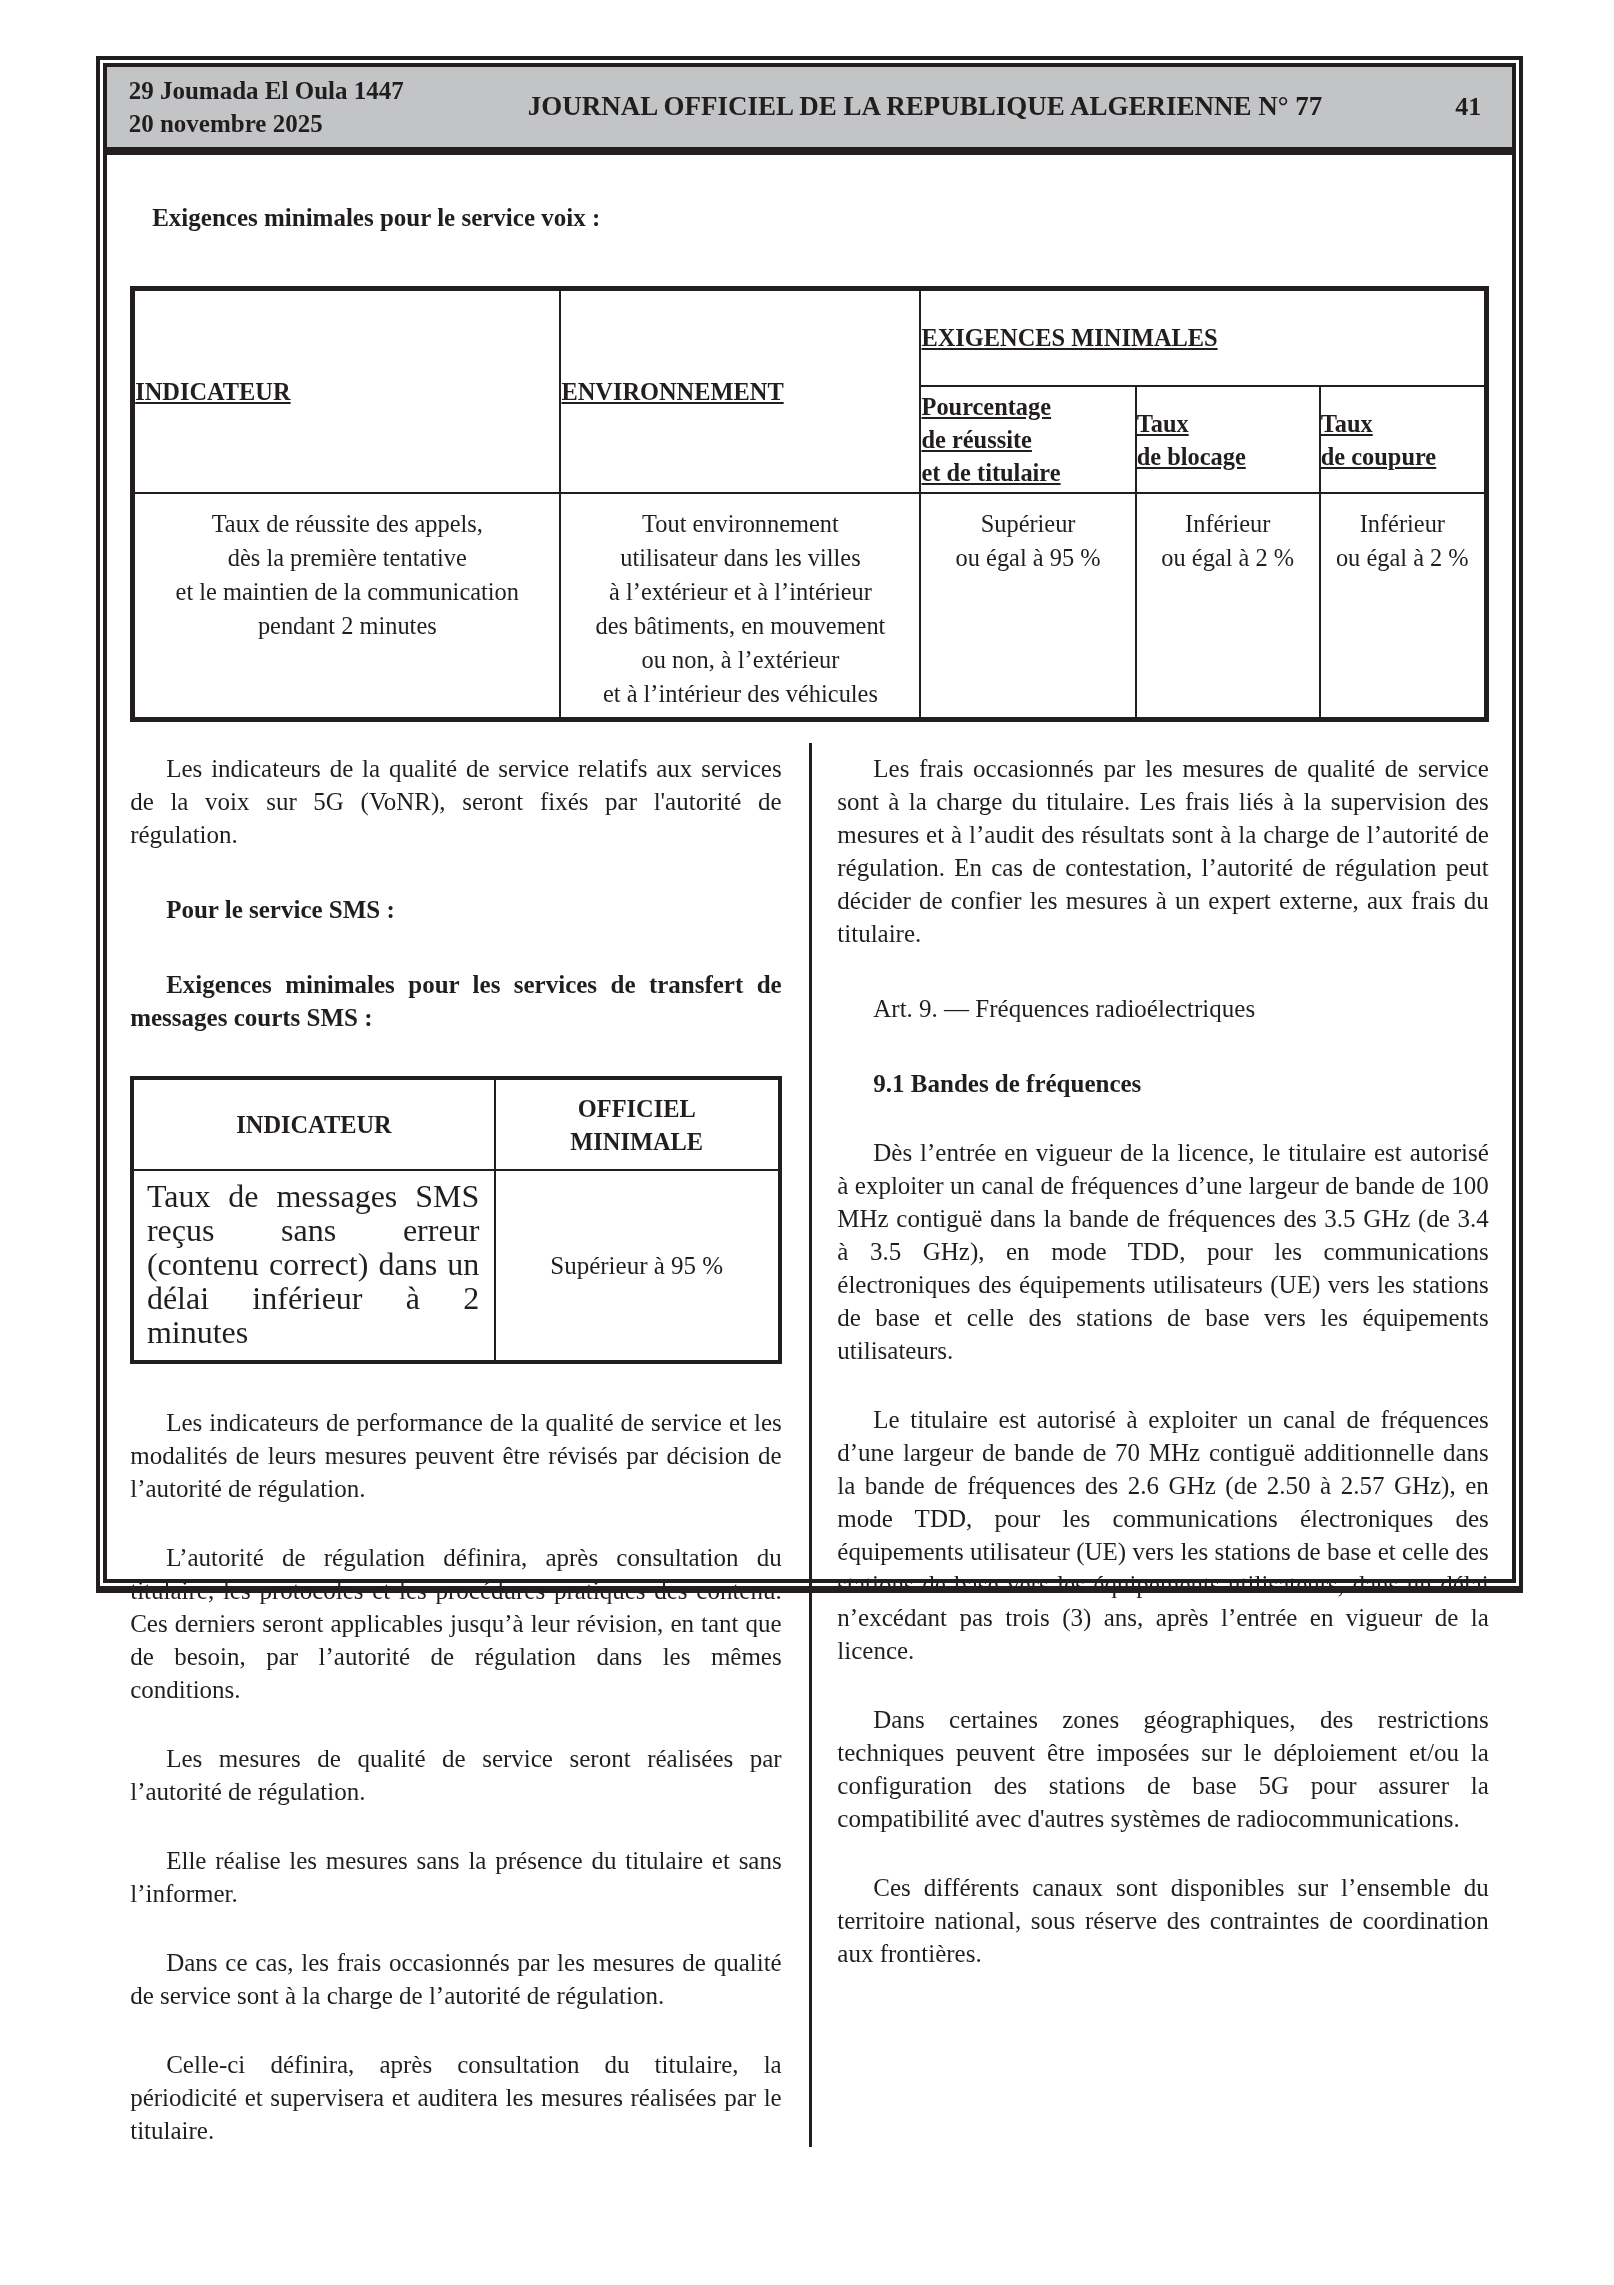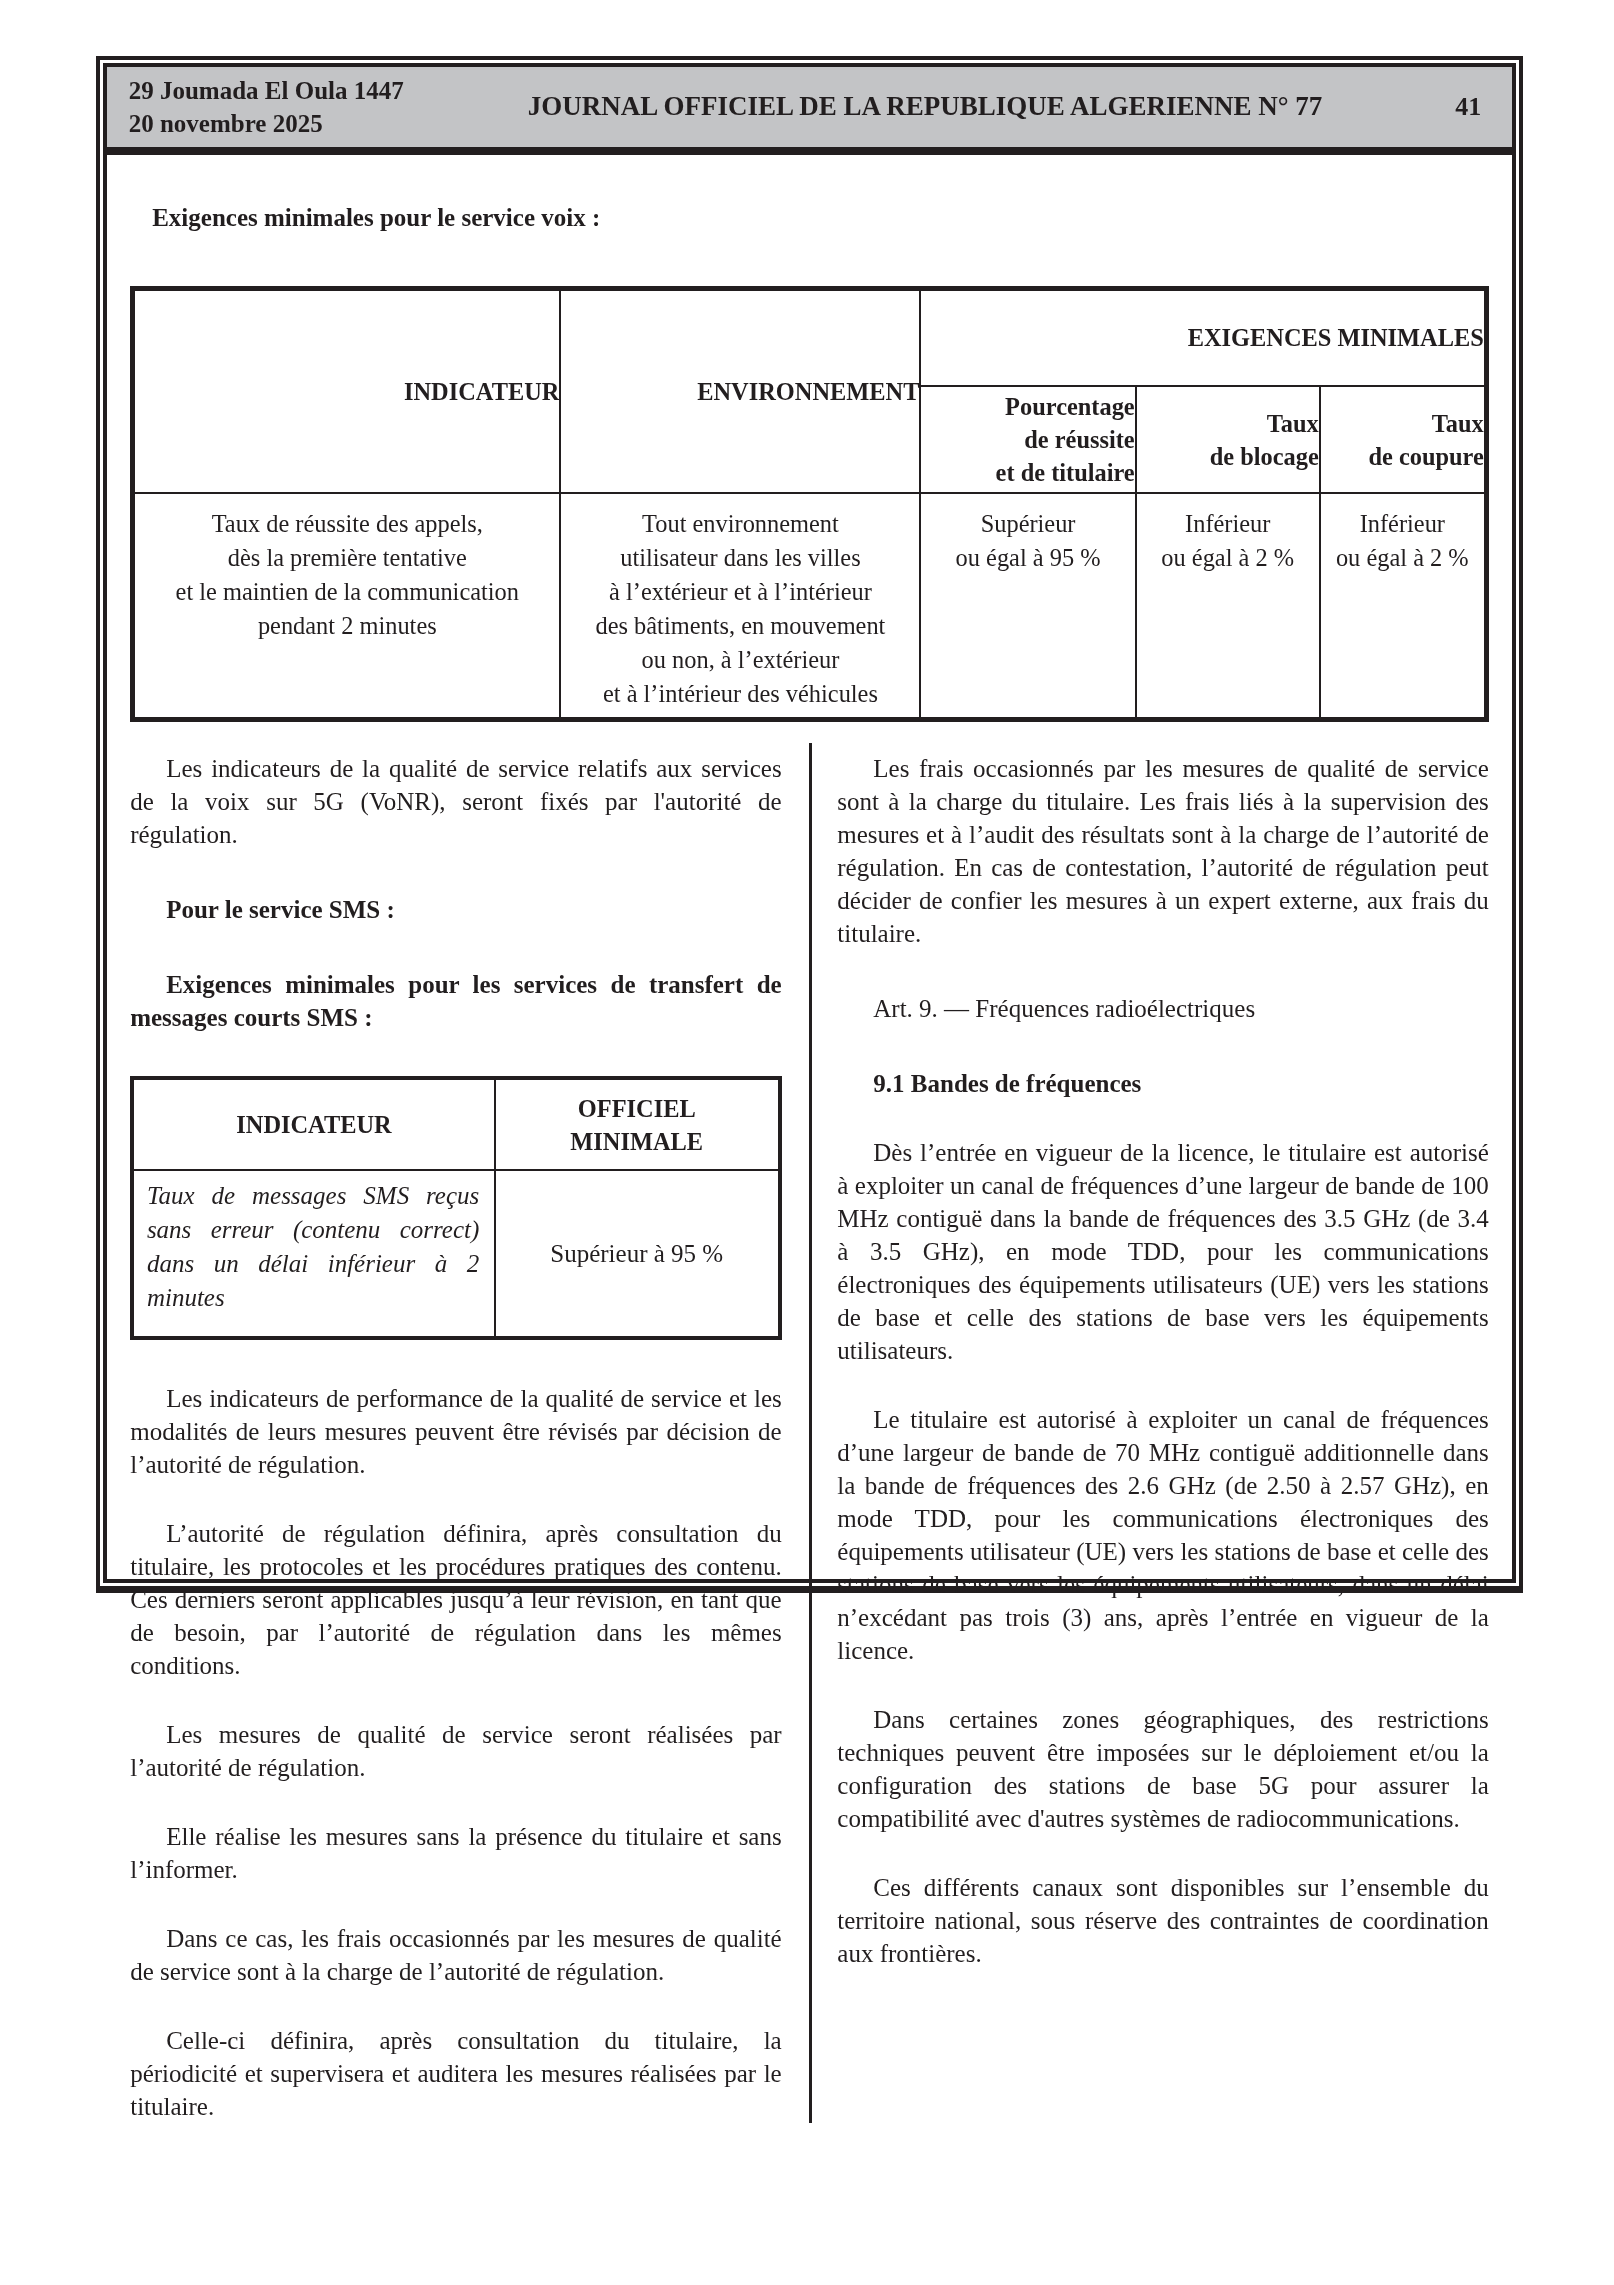--- a/index.html
+++ b/index.html
@@ -20,38 +20,38 @@
   }
   .band-dates{font-weight:bold;font-size:25px;line-height:33px;white-space:nowrap;}
   .band-title{flex:1;text-align:center;font-weight:bold;font-size:27px;padding-right:9px;}
   .band-page{font-weight:bold;font-size:26px;padding-right:9px;}
   .content{padding:0 23.5px;}
   .voice-heading{font-weight:bold;font-size:25px;margin:49px 0 0 22px;}
   .tbl{border-collapse:collapse;font-size:24.4px;color:#221e1f;}
   .tbl th,.tbl td{border:2.7px solid #221e1f;padding:0;}
   .pre{white-space:pre-line;}
   .voice-tbl{width:100%;margin-top:54px;border:5.4px solid #221e1f;table-layout:fixed;}
-  .voice-tbl th{font-weight:bold;text-align:right;vertical-align:middle;line-height:33px;}
+  .voice-tbl th{font-weight:bold;text-align:left;vertical-align:middle;line-height:33px;text-decoration:underline;}
   .voice-tbl .hdr-top{height:98px;}
   .voice-tbl .hdr-sub{height:107px;}
   .voice-tbl .data-row{height:226px;}
   .voice-tbl td{vertical-align:top;text-align:center;padding-top:12.7px;line-height:34px;}
   .columns{display:flex;align-items:stretch;margin-top:16.3px;}
   .col{flex:1;min-width:0;}
   .divider{width:3.6px;background:#221e1f;margin:5.4px 25px 0 27px;}
   .body{font-size:25px;line-height:33px;text-align:justify;text-indent:36px;margin:36px 0 0 0;}
   .first{margin-top:14.5px;}
   .bold{font-weight:bold;}
   .gap-lg{margin-top:42px;}
   .sms-tbl{width:100%;margin-top:42px;border:4.5px solid #221e1f;table-layout:fixed;}
   .sms-tbl .c1{width:56%;}
   .sms-tbl .c2{width:44%;}
   .sms-tbl th{height:89px;font-weight:bold;text-align:center;vertical-align:middle;line-height:33px;}
   .sms-tbl .data-row{height:168px;}
-  .sms-tbl td.just{text-align:justify;vertical-align:top;padding:7.2px 14.5px 11px 12.7px;line-height:34px;font-size:25px;font-style:italic;}
+  .sms-tbl td.just{text-align:justify;vertical-align:top;padding:7.2px 14.5px 11px 12.7px;line-height:34px;font-size:32px;}
   .sms-tbl td.ctr{text-align:center;vertical-align:middle;font-size:25px;}
 </style>
 </head>
 <body>
 
 <div class="page">
   <div class="frame-outer">
     <div class="frame-inner">
 
       <header class="band">

